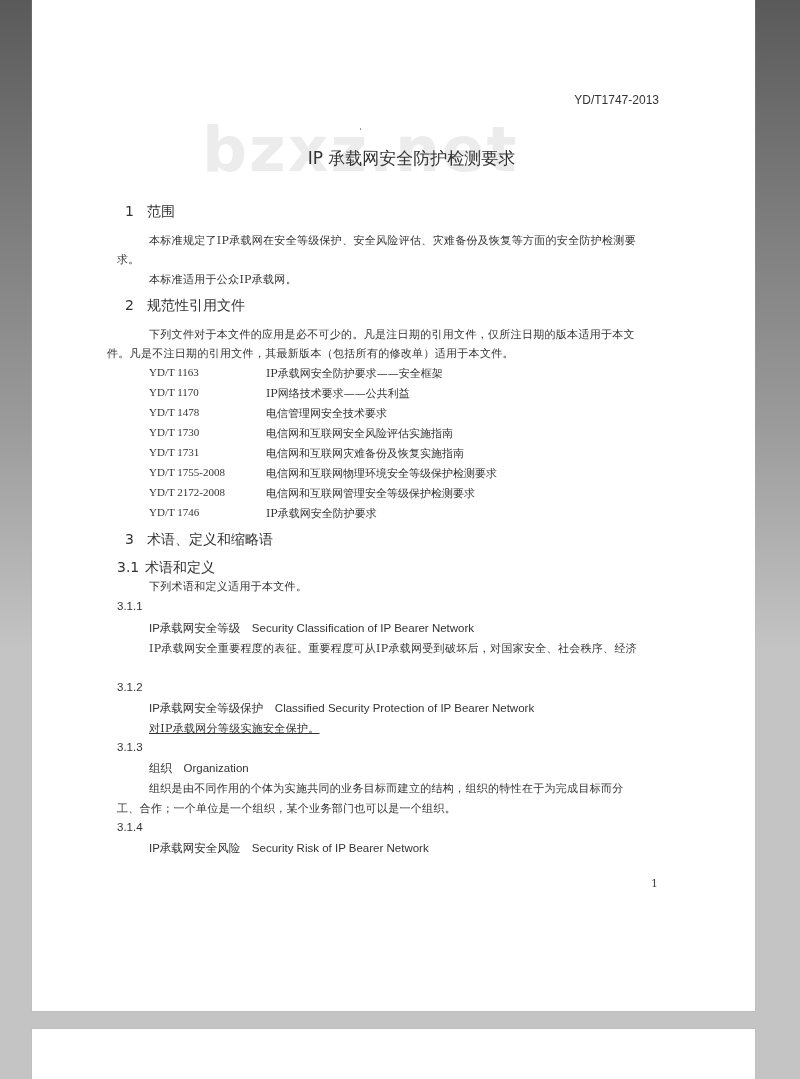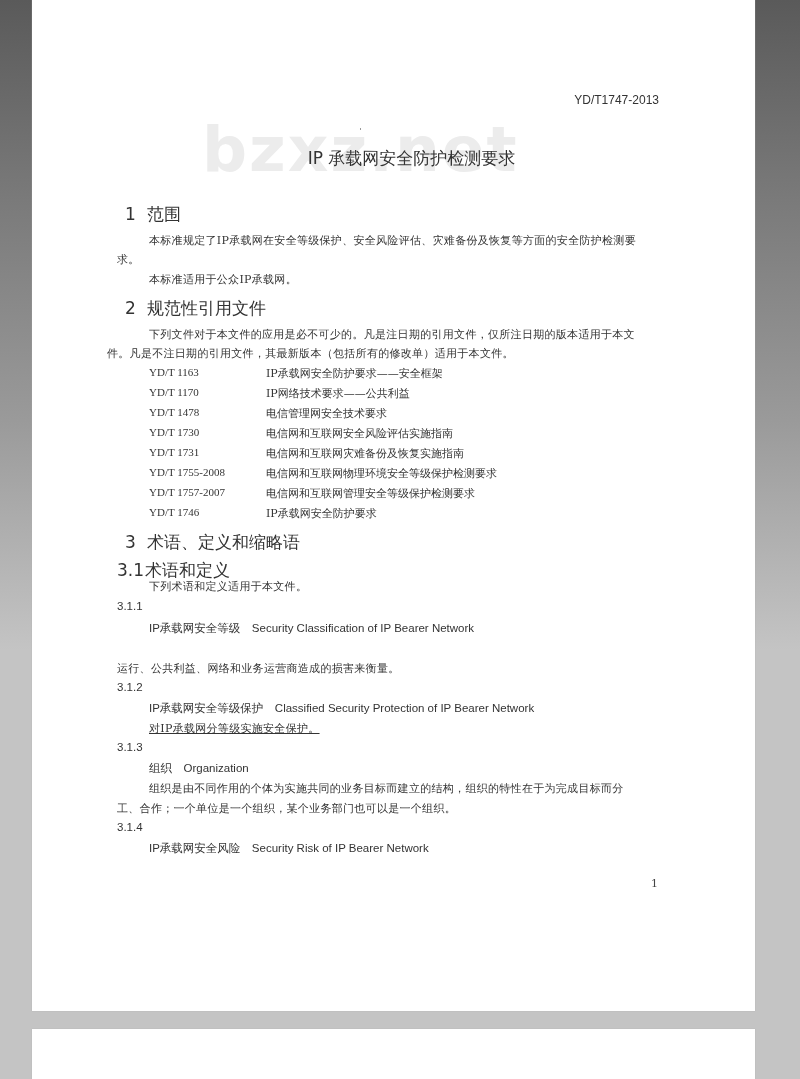--- a/index.html
+++ b/index.html
@@ -25,21 +25,21 @@
     .std-code {
       right: 96px; top: 93px; font-family: "Liberation Sans", sans-serif;
       font-size: 12px; color: #333;
     }
     .dot { left: 328px; top: 128px; width: 1px; height: 2px; background: #999; }
     .doc-title {
       left: 0; width: 723px; text-align: center; top: 147px;
       font-family: "DejaVu Sans", "Liberation Sans", sans-serif;
       font-size: 17px; color: #333; padding-left: 18px;
     }
-    .h1 { font-family: "DejaVu Sans", "Liberation Sans", sans-serif; font-size: 17px; color: #333; }
+    .h1 { font-family: "DejaVu Sans", "Liberation Sans", sans-serif; font-size: 14px; color: #333; }
     .h1 .num { display: inline-block; width: 22px; }
     .p { font-size: 11px; color: #333; letter-spacing: 0.3px; }
     .sans { font-family: "Liberation Sans", "DejaVu Sans", sans-serif; font-size: 11.5px; color: #333; }
     .ref-code { font-family: "Liberation Serif", serif; font-size: 11px; color: #333; left: 117px; }
     .ref-title { font-size: 11px; color: #333; left: 234px; }
     .pagenum { left: 619px; top: 877px; font-size: 11px; color: #444; }
   </style>
 </head>
 <body>
 
@@ -68,36 +68,36 @@
   <div class="abs ref-code" style="top:386px;">YD/T 1170</div>
   <div class="abs ref-title" style="top:386px;">IP网络技术要求——公共利益</div>
   <div class="abs ref-code" style="top:406px;">YD/T 1478</div>
   <div class="abs ref-title" style="top:406px;">电信管理网安全技术要求</div>
   <div class="abs ref-code" style="top:426px;">YD/T 1730</div>
   <div class="abs ref-title" style="top:426px;">电信网和互联网安全风险评估实施指南</div>
   <div class="abs ref-code" style="top:446px;">YD/T 1731</div>
   <div class="abs ref-title" style="top:446px;">电信网和互联网灾难备份及恢复实施指南</div>
   <div class="abs ref-code" style="top:466px;">YD/T 1755-2008</div>
   <div class="abs ref-title" style="top:466px;">电信网和互联网物理环境安全等级保护检测要求</div>
-  <div class="abs ref-code" style="top:486px;">YD/T 1757-2007</div>
+  <div class="abs ref-code" style="top:486px;">YD/T 2172-2008</div>
   <div class="abs ref-title" style="top:486px;">电信网和互联网管理安全等级保护检测要求</div>
   <div class="abs ref-code" style="top:506px;">YD/T 1746</div>
   <div class="abs ref-title" style="top:506px;">IP承载网安全防护要求</div>
 
   <div class="abs h1" style="left:93px; top:531px;">
     <span class="num">3</span><span>术语、定义和缩略语</span>
   </div>
   <div class="abs h1" style="left:85px; top:559px;">
     <span class="num" style="width:28px;">3.1</span><span>术语和定义</span>
   </div>
   <div class="abs p" style="left:117px; top:579px;">下列术语和定义适用于本文件。</div>
 
   <div class="abs sans" style="left:85px; top:600px;">3.1.1</div>
   <div class="abs sans" style="left:117px; top:621px;">IP承载网安全等级　Security Classification of IP Bearer Network</div>
-  <div class="abs p" style="left:85px; top:661px;">运行、公共利益、网络和业务运营商造成的损害来衡量。</div>
+  <div class="abs p" style="left:117px; top:641px;">IP承载网安全重要程度的表征。重要程度可从IP承载网受到破坏后，对国家安全、社会秩序、经济</div>
 
   <div class="abs sans" style="left:85px; top:681px;">3.1.2</div>
   <div class="abs sans" style="left:117px; top:701px;">IP承载网安全等级保护　Classified Security Protection of IP Bearer Network</div>
   <div class="abs p" style="left:117px; top:721px;text-decoration:underline;">对IP承载网分等级实施安全保护。</div>
 
   <div class="abs sans" style="left:85px; top:741px;">3.1.3</div>
   <div class="abs sans" style="left:117px; top:761px;">组织　Organization</div>
   <div class="abs p" style="left:117px; top:781px;">组织是由不同作用的个体为实施共同的业务目标而建立的结构，组织的特性在于为完成目标而分</div>
   <div class="abs p" style="left:85px; top:801px;">工、合作；一个单位是一个组织，某个业务部门也可以是一个组织。</div>
 

